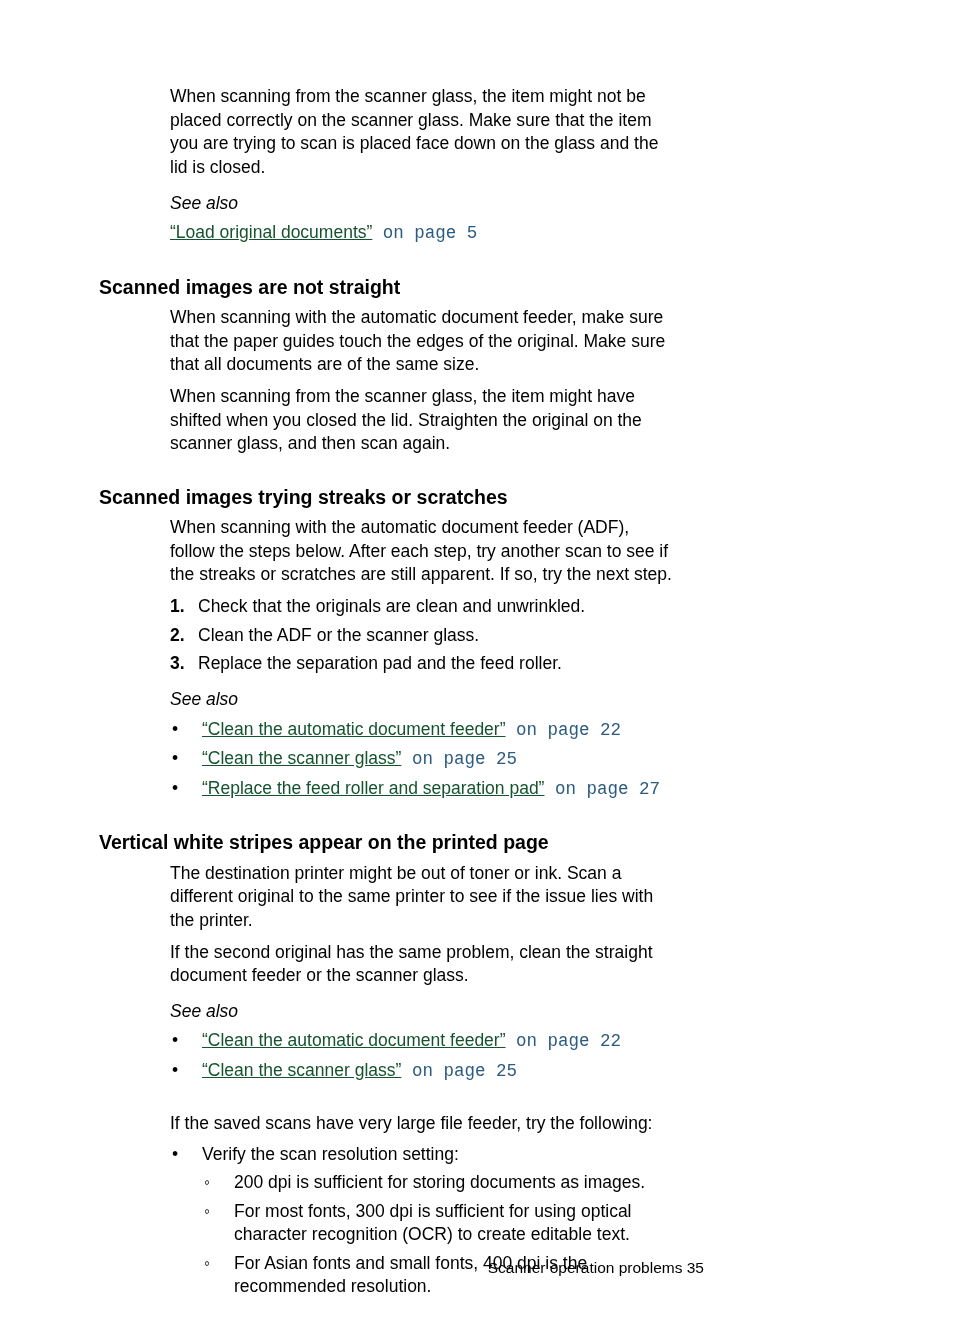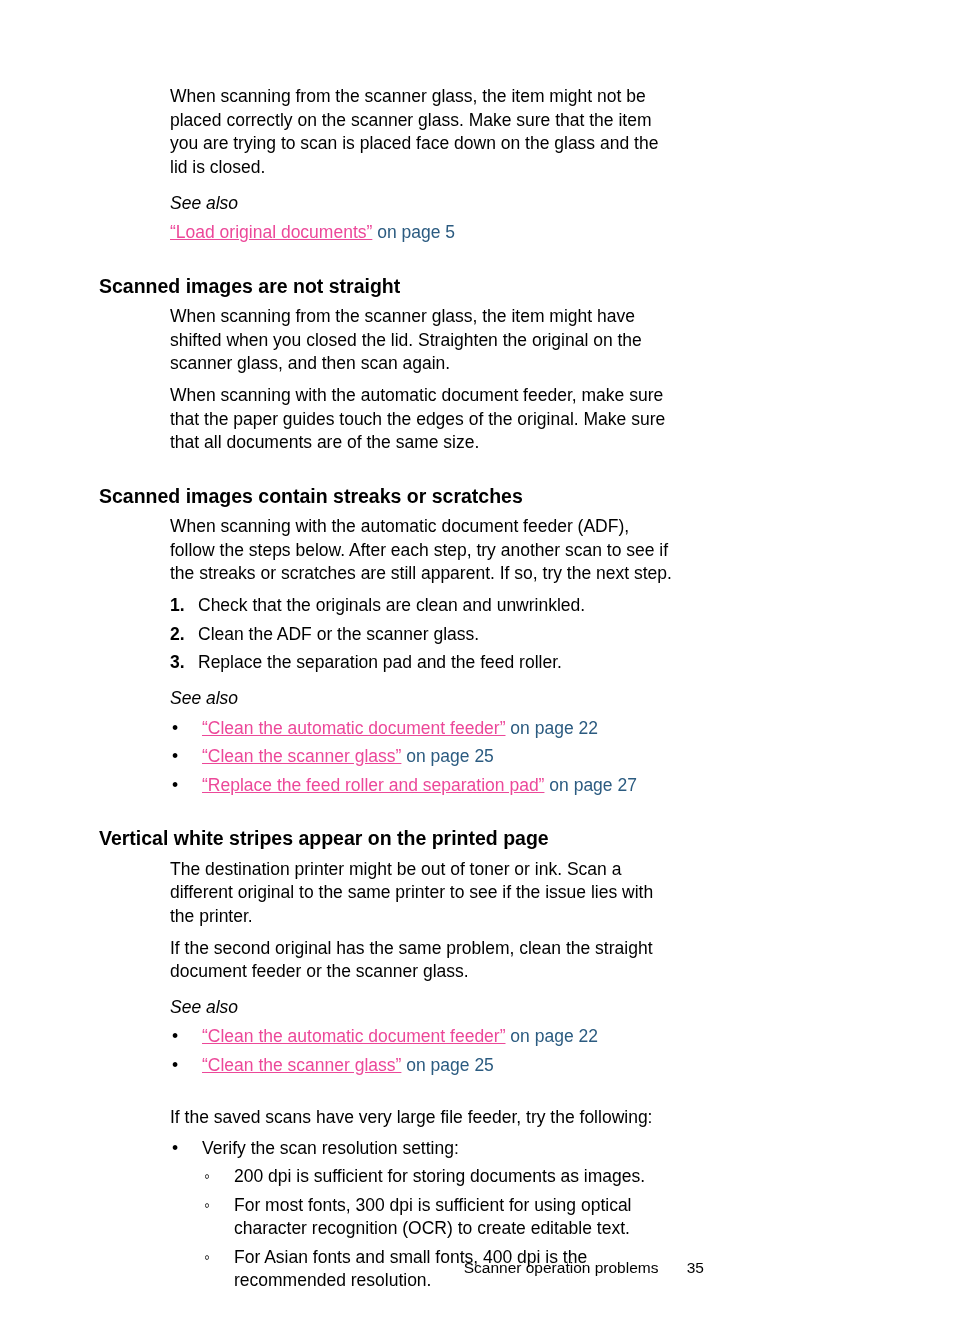--- a/index.html
+++ b/index.html
@@ -23,26 +23,27 @@
   }
   .para {
     margin-bottom: 8px;
   }
   .see-also {
     font-style: italic;
     margin-top: 12px;
     margin-bottom: 6px;
   }
   .link {
-    color: #ec4899;
+    color: #14532d;
     text-decoration: underline;
   }
   .link-suffix {
     color: #2b5b80;
     text-decoration: none;
+    font-family: Liberation Mono, monospace;
   }
   h2.section {
     font-size: 19.5px;
     font-weight: bold;
     margin: 0 0 6px 14px;
   }
   .section-block {
     margin-top: 28px;
   }
   ol.numbered {
@@ -81,46 +82,45 @@
   .subitems {
     margin-top: 4px;
   }
   .footer {
     position: absolute;
     bottom: 42px;
     right: 92px;
     font-size: 15.5px;
   }
   .footer-num {
-    margin-left: 24px;
   }
 </style>
 </head>
 <body>
 
 <div class="page">
 
   <div class="indent">
     <div class="para">When scanning from the scanner glass, the item might not be placed correctly on the scanner glass. Make sure that the item you are trying to scan is placed face down on the glass and the lid is closed.</div>
     <div class="see-also">See also</div>
     <div>
       <a href="#" class="link">“Load original documents”</a><span class="link-suffix"> on page 5</span>
     </div>
   </div>
 
   <div class="section-block">
     <h2 class="section">Scanned images are not straight</h2>
     <div class="indent">
+      <div class="para">When scanning with the automatic document feeder, make sure that the paper guides touch the edges of the original. Make sure that all documents are of the same size.</div>
       <div class="para">When scanning from the scanner glass, the item might have shifted when you closed the lid. Straighten the original on the scanner glass, and then scan again.</div>
-      <div class="para">When scanning with the automatic document feeder, make sure that the paper guides touch the edges of the original. Make sure that all documents are of the same size.</div>
-    </div>
-  </div>
-
-  <div class="section-block">
-    <h2 class="section">Scanned images contain streaks or scratches</h2>
+    </div>
+  </div>
+
+  <div class="section-block">
+    <h2 class="section">Scanned images trying streaks or scratches</h2>
     <div class="indent">
       <div class="para">When scanning with the automatic document feeder (ADF), follow the steps below. After each step, try another scan to see if the streaks or scratches are still apparent. If so, try the next step.</div>
       <ol class="numbered">
         <li>
             <span class="num">1.</span>
             <span>Check that the originals are clean and unwrinkled.</span>
           </li>
         <li>
             <span class="num">2.</span>
             <span>Clean the ADF or the scanner glass.</span>

